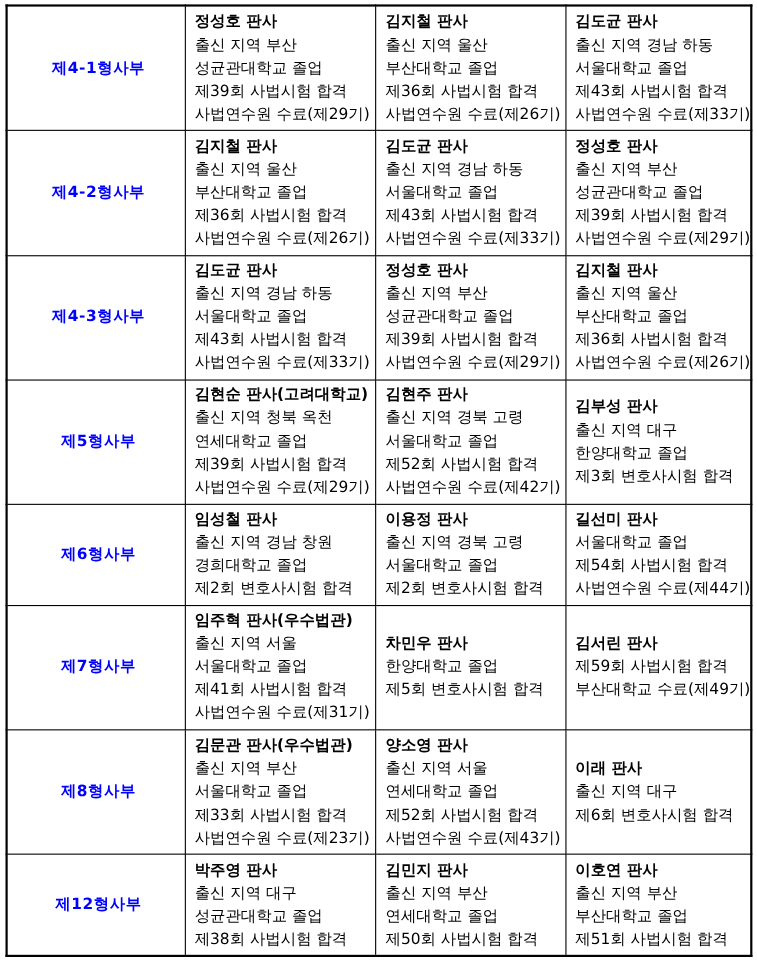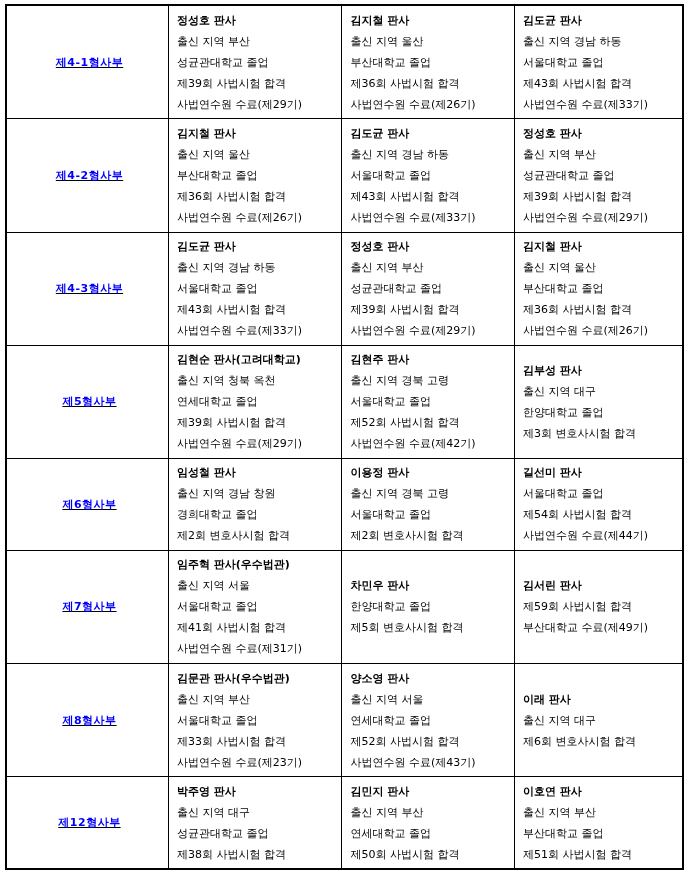--- a/index.html
+++ b/index.html
@@ -18,31 +18,30 @@
   table.judges {
     border-collapse: collapse;
     width: 679px;
     height: 866px;
     table-layout: fixed;
     border: 2px solid #000000;
   }
   table.judges td {
     border: 1px solid #000000;
     vertical-align: middle;
-    font-size: 11px;
+    font-size: 14px;
     line-height: 21px;
     color: #000000;
     padding: 2px 4px 2px 8px;
     overflow: hidden;
   }
   td.division-cell {
     text-align: center;
     font-weight: bold;
     padding: 2px;
-    text-decoration: underline;
   }
   .division-label {
     color: #0000ff;
     font-weight: bold;
     letter-spacing: 0.5px;
   }
   .judge-name {
     font-weight: bold;
     white-space: nowrap;
   }

